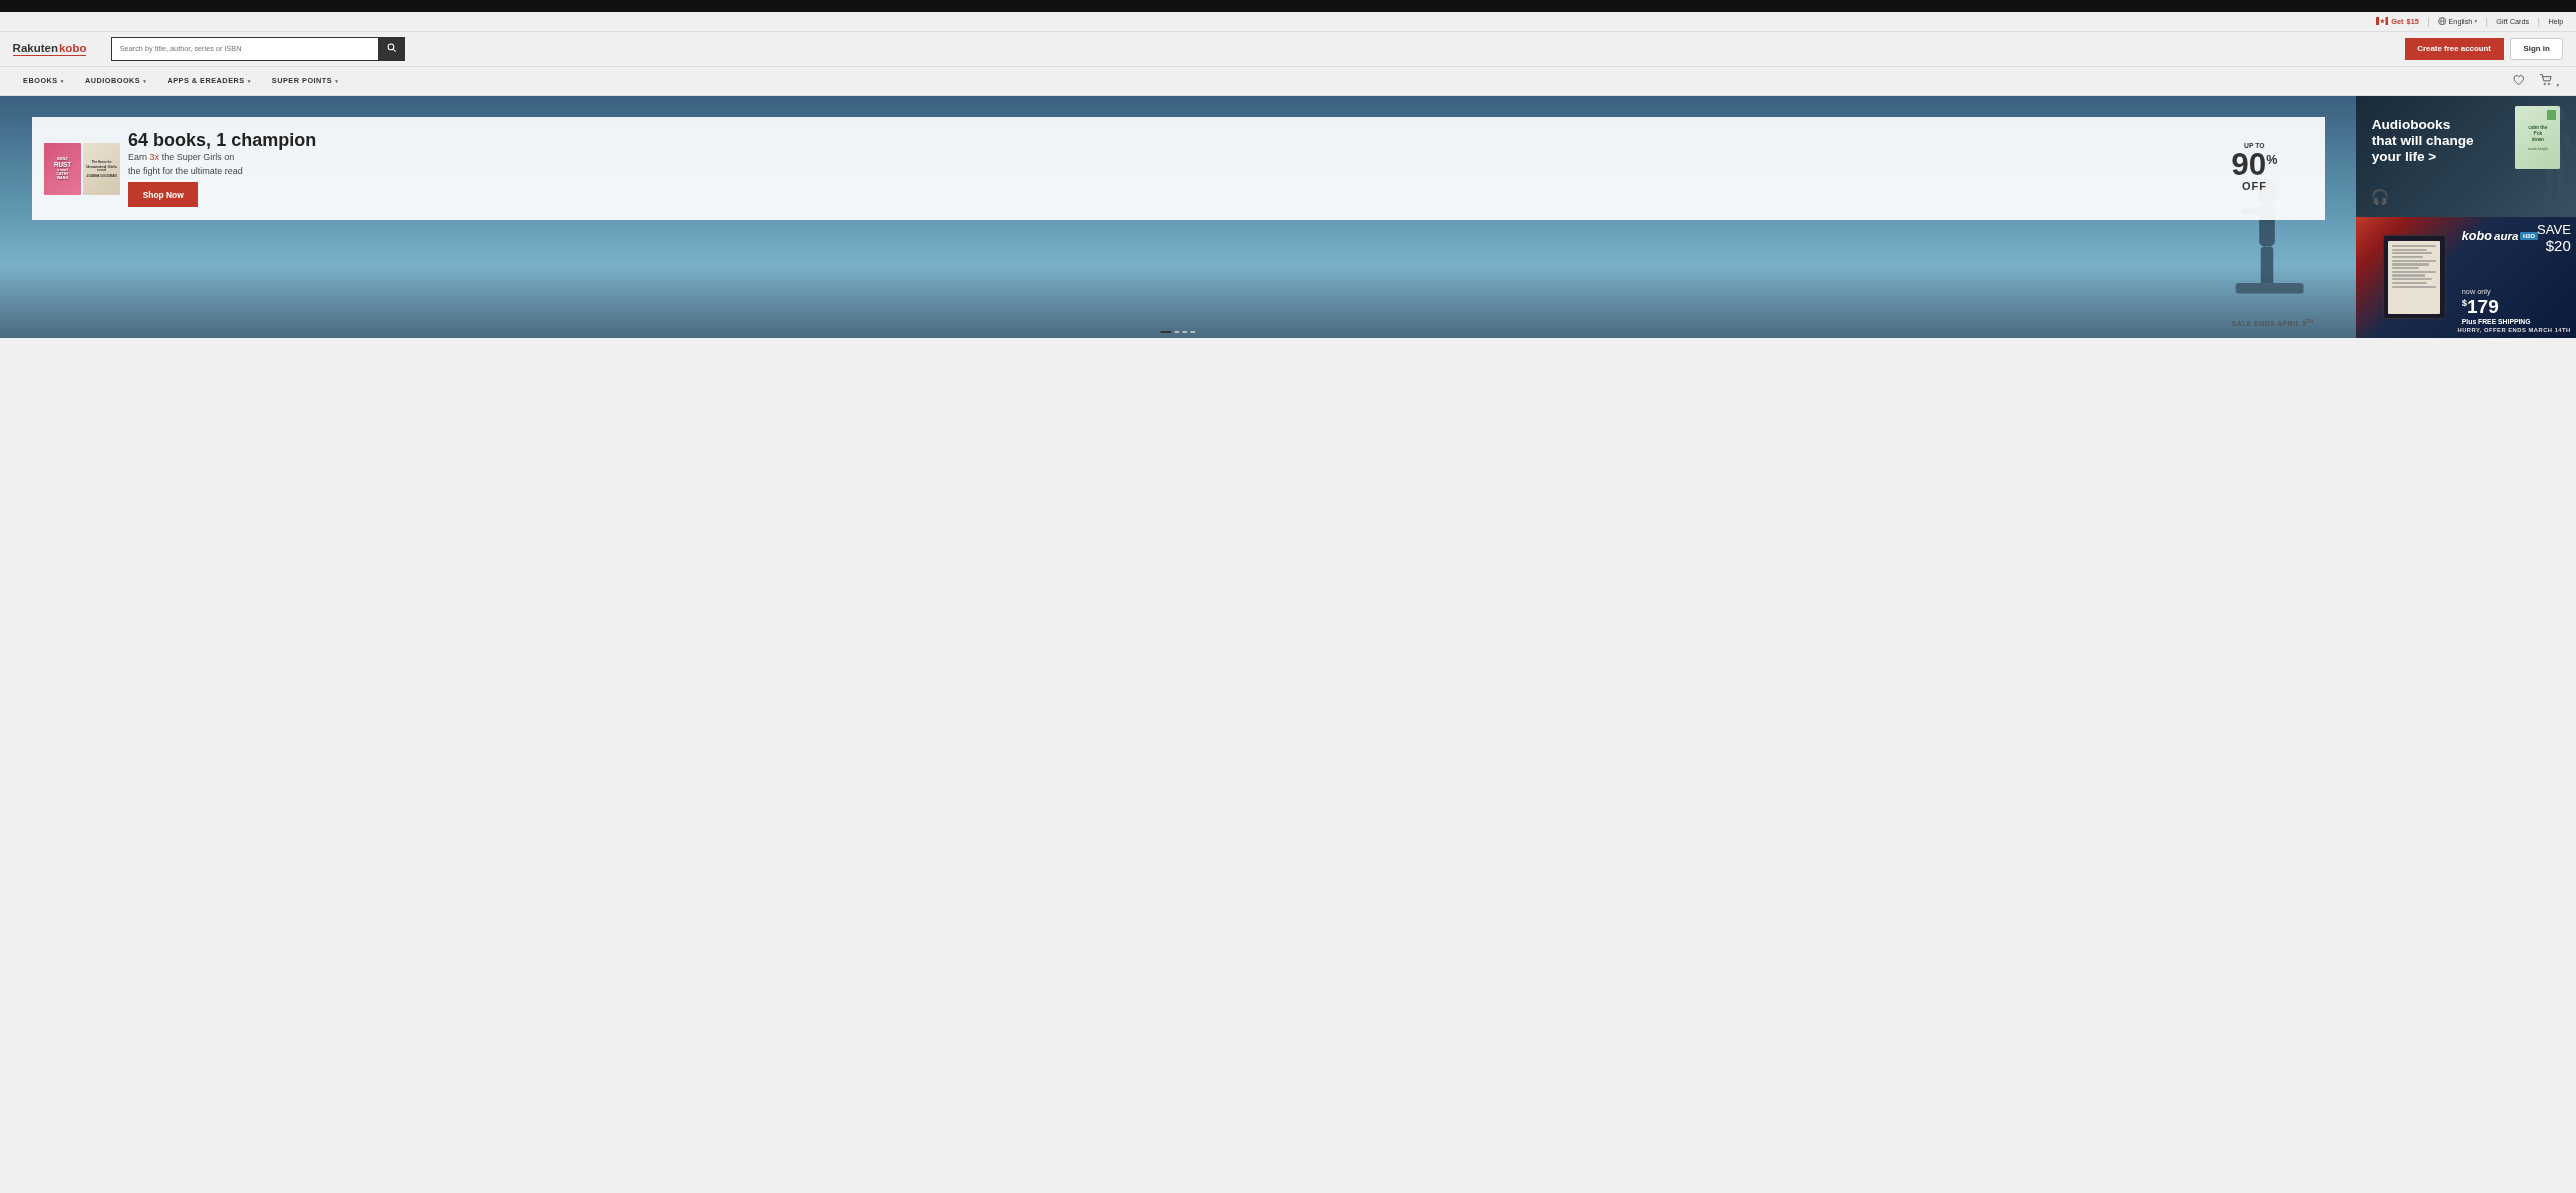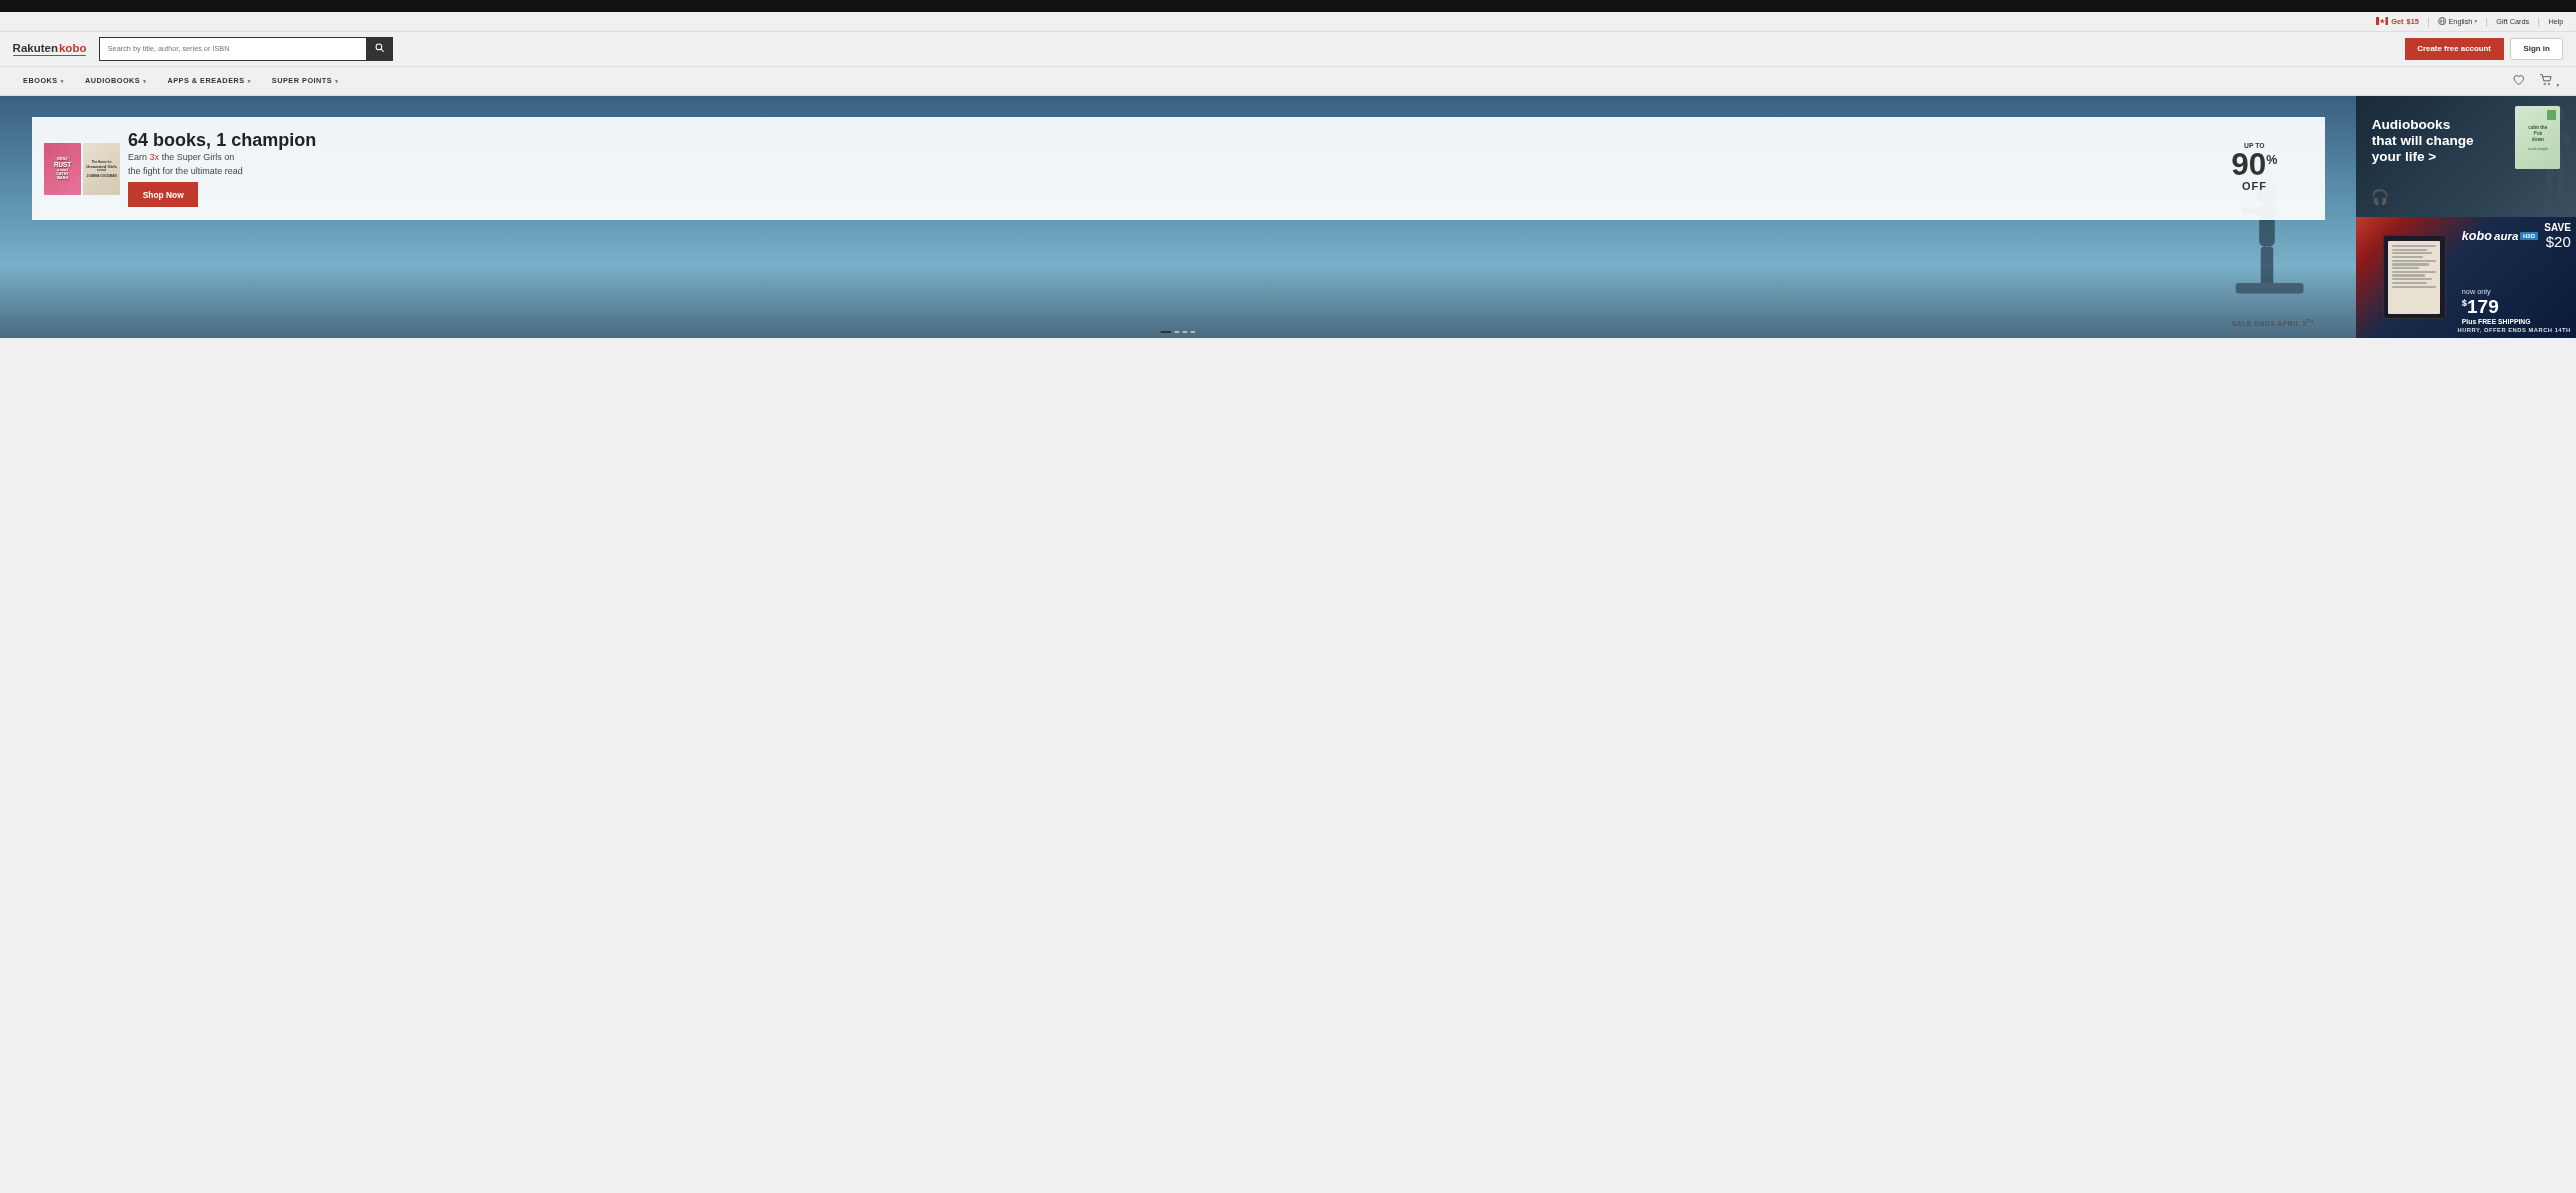--- a/index.html
+++ b/index.html
@@ -43,21 +43,21 @@
       color: #333;
       text-decoration: none;
     }
 
     
     .header {
       background: #f0f0f0;
       display: flex;
       align-items: center;
       padding: 5.2px 12.6px;
-      gap: 13px;
+      gap: 25px;
       justify-content: space-between;
     }
     .logo {
       display: flex;
       align-items: center;
       gap: 0;
       text-decoration: none;
       flex-shrink: 0;
     }
     .logo-rakuten {
@@ -400,22 +400,22 @@
       padding: 10.5px 8.4px 10.5px 0;
       color: #fff;
     }
     .save-badge {
       position: absolute;
       top: 5.2px;
       right: 5.2px;
       text-align: right;
     }
     .save-label {
-      font-size: 10px;
-      font-weight: bold;
+      font-size: 13px;
+      font-weight: normal;
       color: #fff;
     }
     .save-amount {
       font-size: 15px;
       font-weight: normal;
       color: #fff;
     }
     .kobo-brand {
       font-size: 10.5px;
       font-weight: bold;

